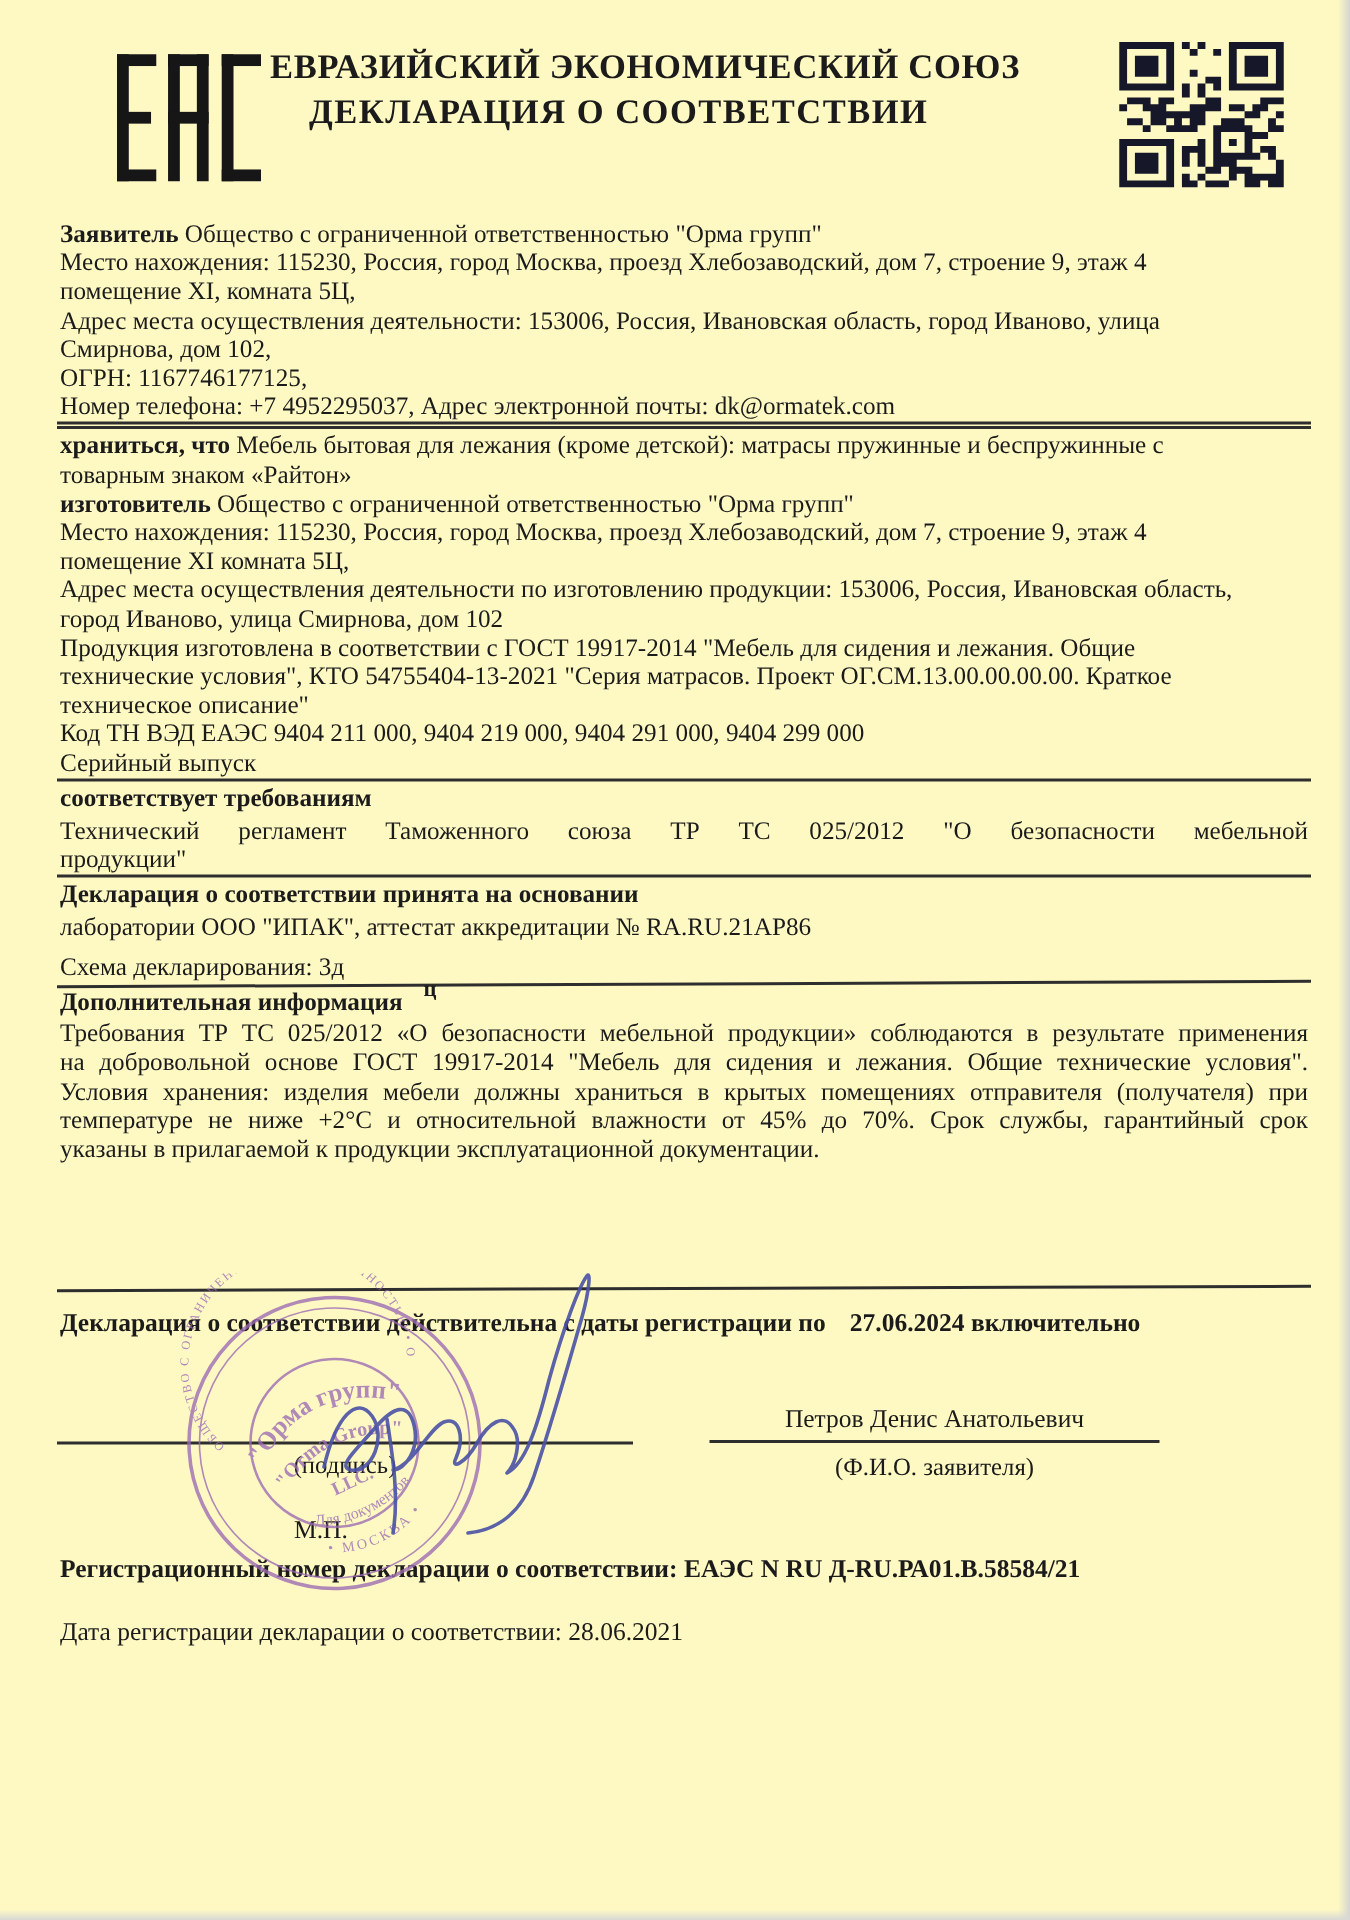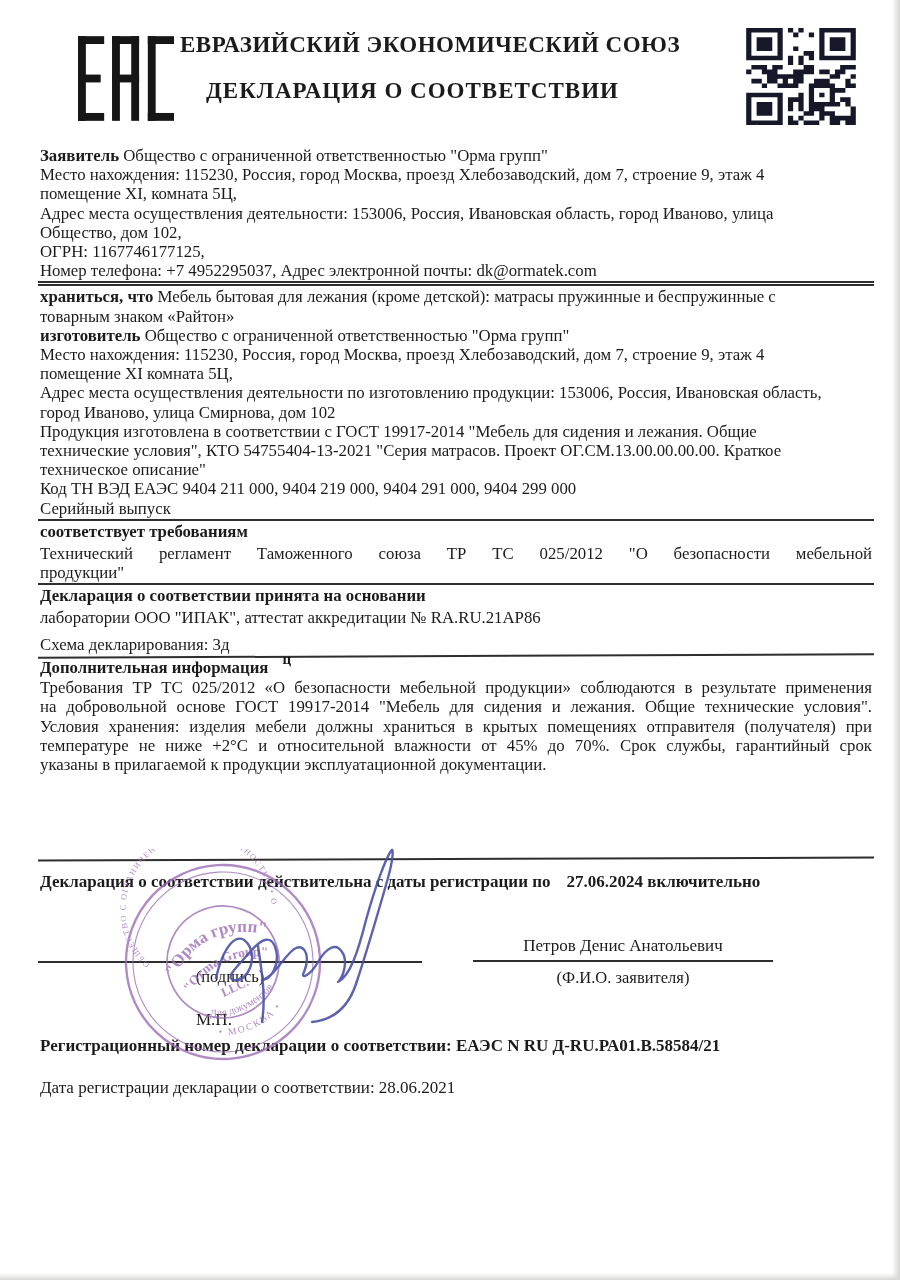--- a/index.html
+++ b/index.html
@@ -1,32 +1,32 @@
 <!DOCTYPE html>
 <html style="--stamp: #9b6ab4; --ink: #4a52a6;"><head>
 <meta charset="utf-8">
 <style>
   html,body{margin:0;padding:0;background:#888;}
   .page{
     position:relative;width:900px;height:1280px;margin:0 auto;
-    background:#ffffff;overflow:hidden;
+    background:#fef9c3;overflow:hidden;
     font-family:"Liberation Serif","DejaVu Serif",serif;
     color:#1b1b1b;
   }
   
   .edge-r{position:absolute;right:0;top:0;width:8px;height:100%;
     background:linear-gradient(to left,#d4d4d2,rgba(252,252,250,0));}
   .edge-b{position:absolute;left:0;bottom:0;width:100%;height:7px;
     background:linear-gradient(to top,#d8d8d6,rgba(252,252,250,0));}
 
   
   .eac-logo{position:absolute;left:78px;top:30px;}
   .titles{position:absolute;left:180px;top:32px;}
   .t1{font-size:23px;font-weight:bold;letter-spacing:.5px;white-space:nowrap;}
-  .t2{font-size:23px;font-weight:bold;letter-spacing:1px;margin-top:20px;padding-left:26px;white-space:nowrap;}
+  .t2{font-size:23px;font-weight:bold;letter-spacing:1px;margin-top:4px;padding-left:26px;white-space:nowrap;}
   .qr{position:absolute;left:746px;top:28px;}
 
   
   .content{position:absolute;left:40px;top:146px;width:832px;font-size:16.8px;line-height:19.2px;}
   .ln{min-height:19.2px;}
   .ln b{font-weight:bold;text-align:center;}
   .ln.j{text-align:justify;text-align-last:justify;}
   .rule{border-top:2px solid #2e2e2e;margin:1px -2px 1px -2px;}
   .rule.tilt{transform:rotate(-.25deg);}
   .sec-meets .ln:first-child{margin-bottom:3px;}
@@ -84,21 +84,21 @@
   </svg>
 
   <div class="content">
 
     <div class="sec">
 
     <div class="ln"><b>Заявитель </b><span>Общество с ограниченной ответственностью "Орма групп"</span></div>
         <div class="ln"><b></b><span>Место нахождения: 115230, Россия, город Москва, проезд Хлебозаводский, дом 7, строение 9, этаж 4</span></div>
         <div class="ln"><b></b><span>помещение XI, комната 5Ц,</span></div>
         <div class="ln"><b></b><span>Адрес места осуществления деятельности: 153006, Россия, Ивановская область, город Иваново, улица</span></div>
-        <div class="ln"><b></b><span>Общество, дом 102,</span></div>
+        <div class="ln"><b></b><span>Смирнова, дом 102,</span></div>
         <div class="ln"><b></b><span>ОГРН: 1167746177125,</span></div>
         <div class="ln"><b></b><span>Номер телефона: +7 4952295037, Адрес электронной почты: dk@ormatek.com</span></div>
       </div>
 
     <div class="rule"></div>
 
 
     <div class="rule"></div>
 
     <div class="sec">

